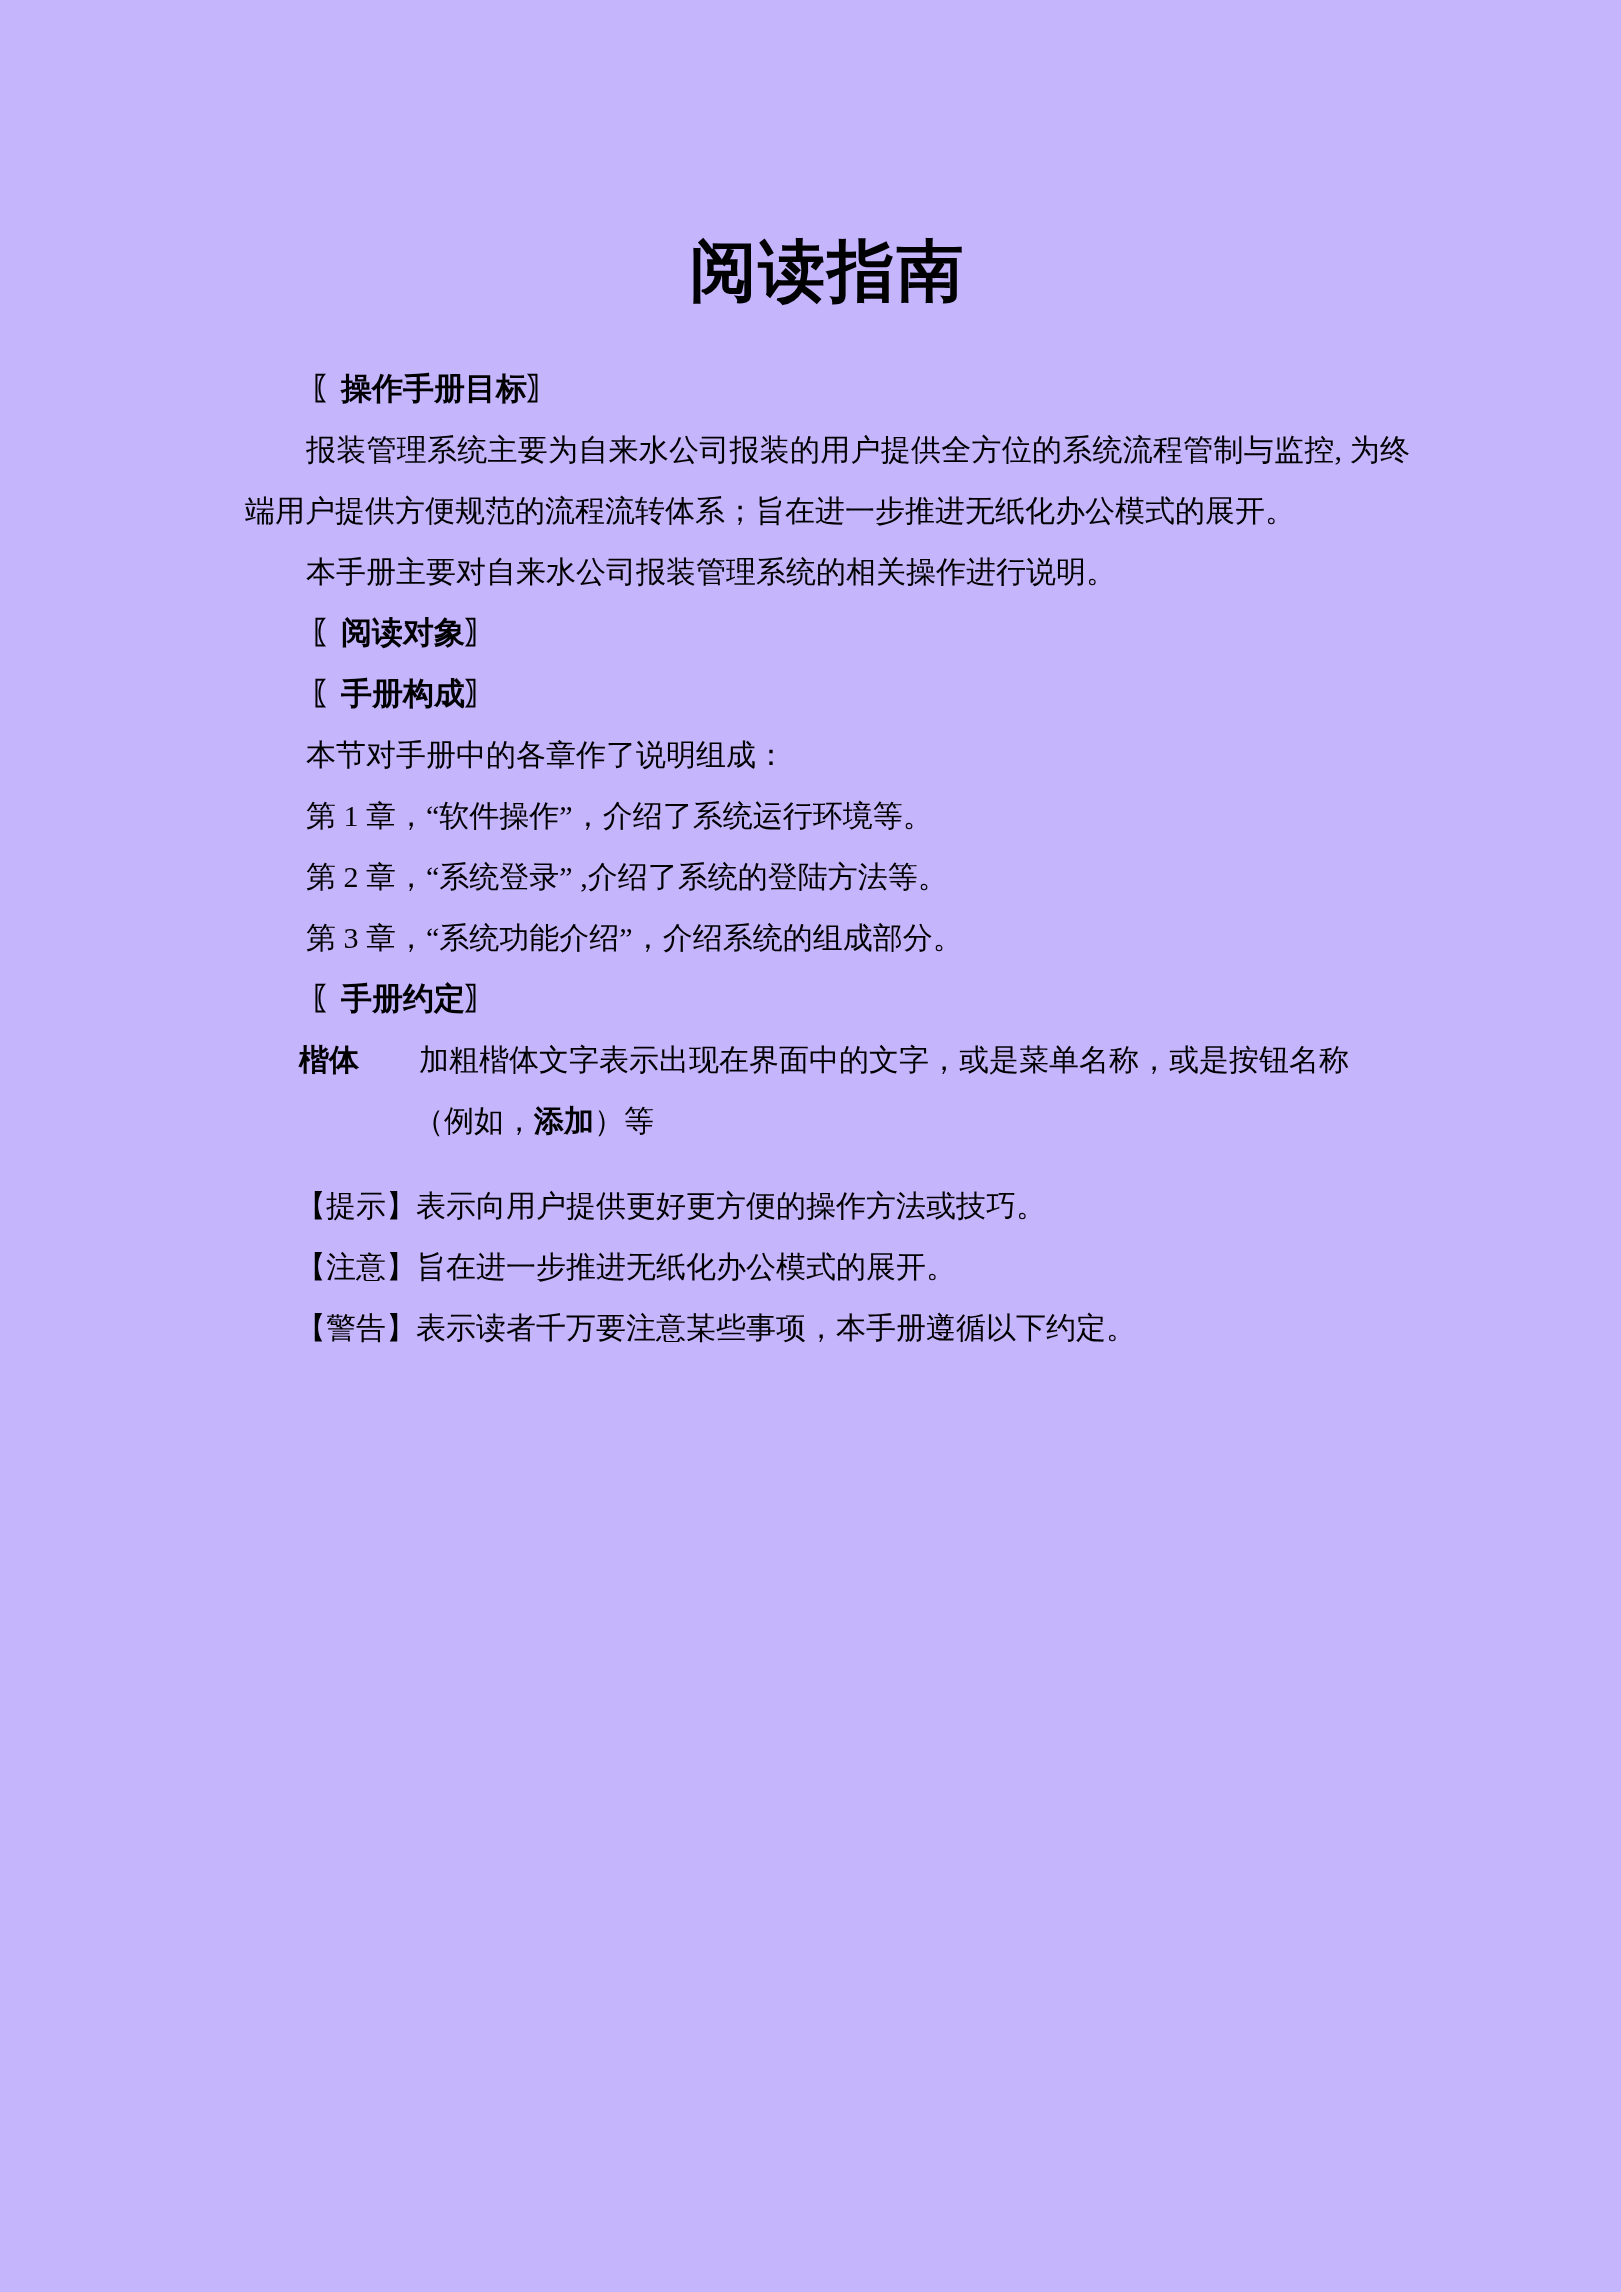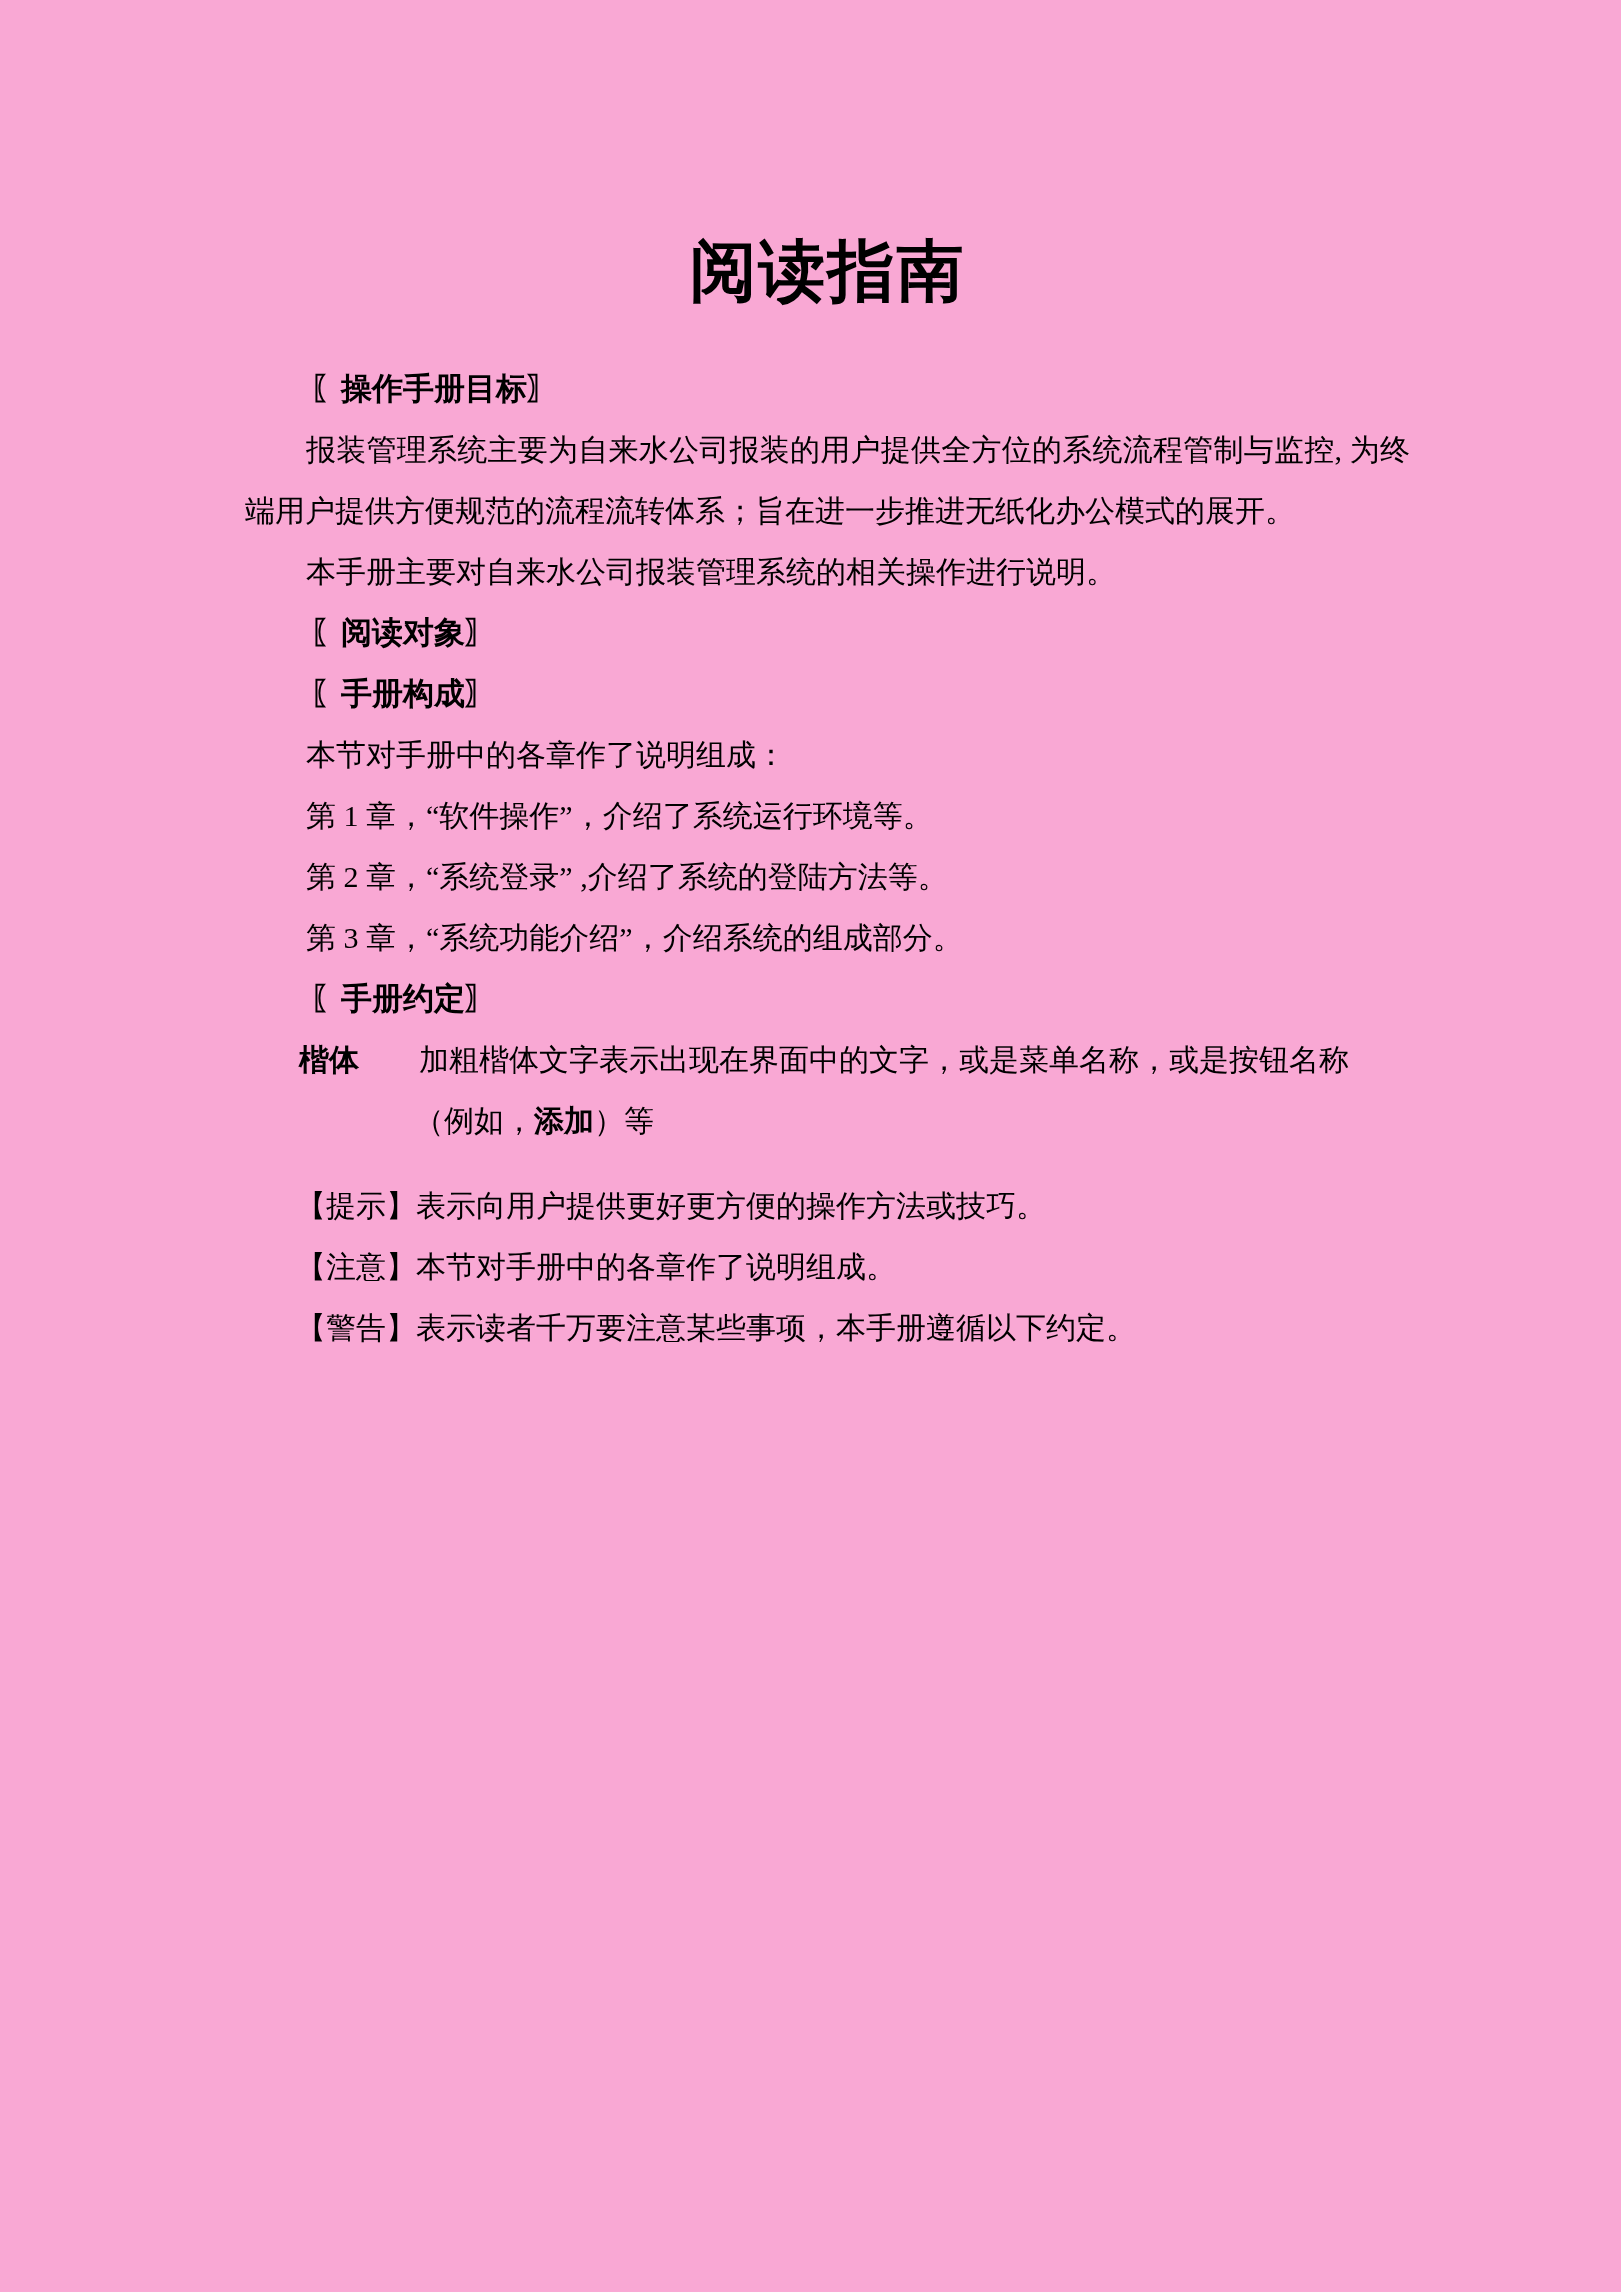--- a/index.html
+++ b/index.html
@@ -4,21 +4,21 @@
 <style>
   html, body {
     margin: 0;
     padding: 0;
     background: #ffffff;
   }
   .page {
     position: relative;
     width: 1621px;
     height: 2293px;
-    background: #f9a8d4;
+    background: #c4b5fd;
     color: #000000;
     font-family: "Liberation Serif", "DejaVu Serif", serif;
     overflow: hidden;
     box-sizing: border-box;
   }
   .content {
     padding: 225px 211px 0 245px;
     box-sizing: border-box;
   }
   .doc-title {
@@ -112,19 +112,19 @@
     <p class="term-row">
       <span class="term-label">楷体</span><span>加粗楷体文字表示出现在界面中的文字，或是菜单名称，或是按钮名称</span>
     </p>
 
     <p class="term-cont">
       <span>（例如，</span><span class="ui-bold">添加</span><span>）等</span>
     </p>
 
     <p class="note-p note-first">【提示】表示向用户提供更好更方便的操作方法或技巧。</p>
 
-    <p class="note-p">【注意】本节对手册中的各章作了说明组成。</p>
+    <p class="note-p">【注意】旨在进一步推进无纸化办公模式的展开。</p>
 
     <p class="note-p">【警告】表示读者千万要注意某些事项，本手册遵循以下约定。</p>
 
   </div>
 </div>
 
 
 </body></html>

